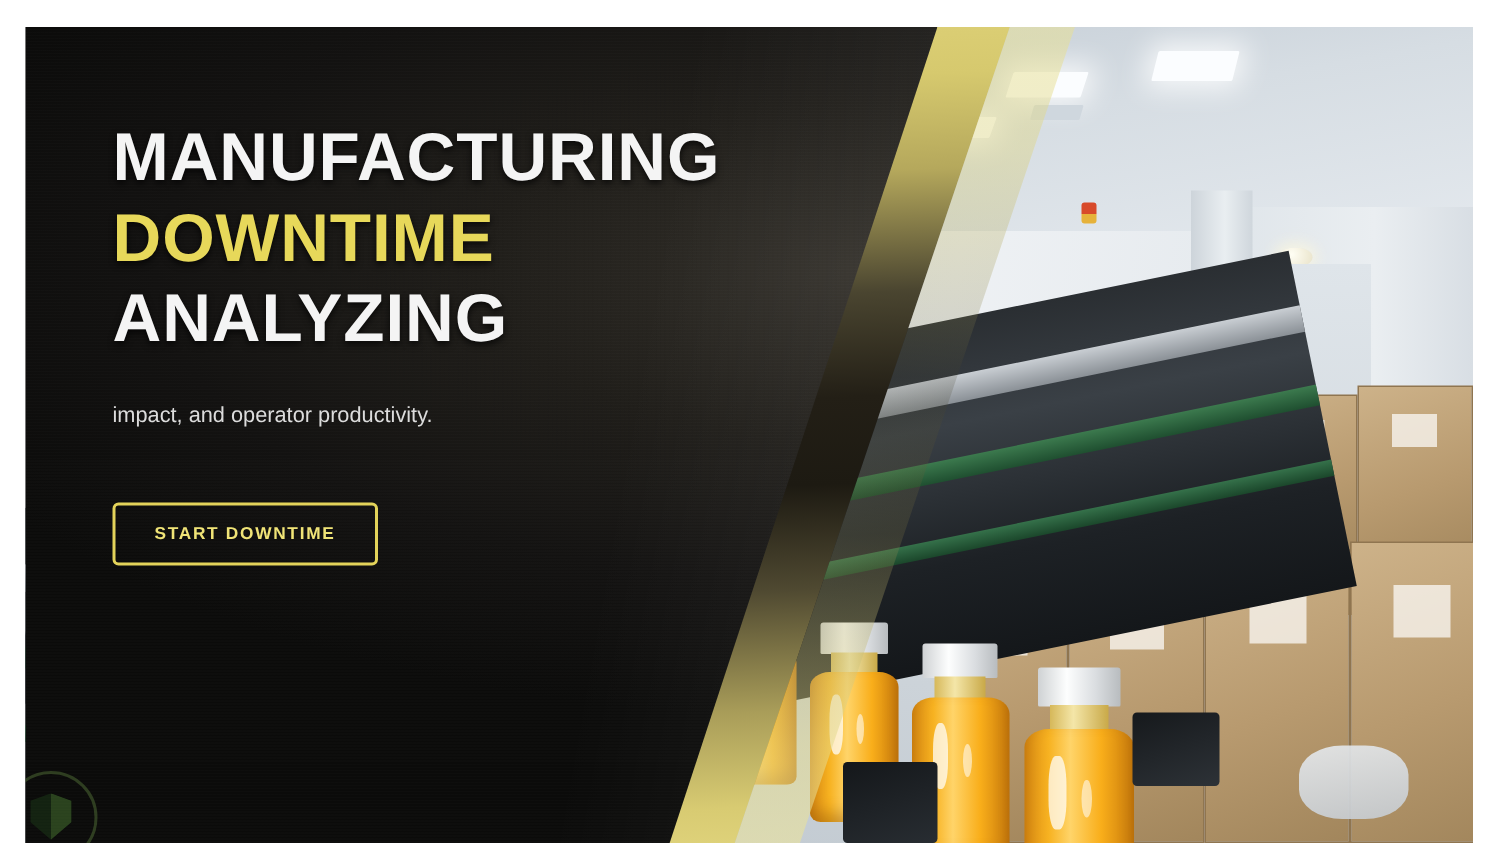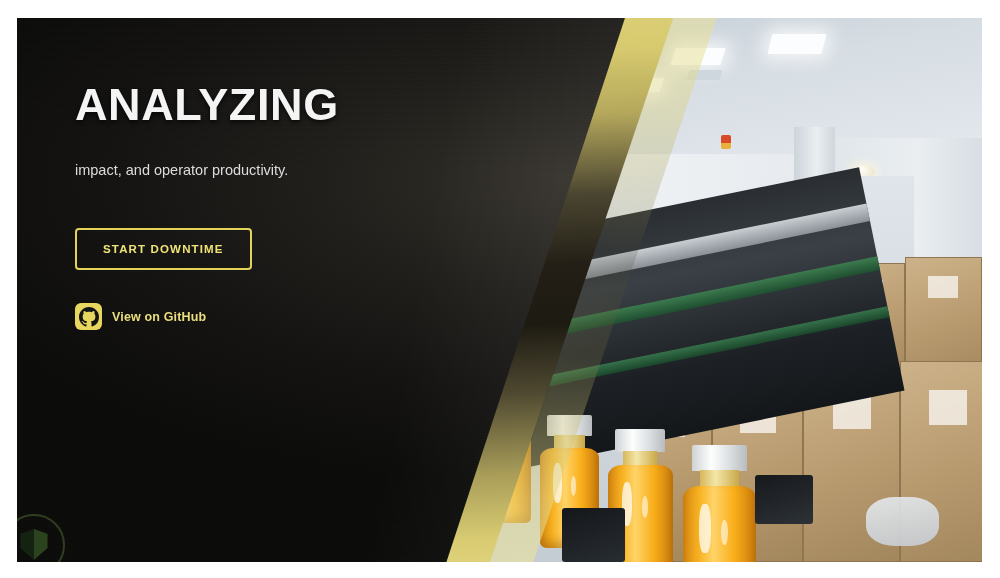--- a/index.html
+++ b/index.html
@@ -616,42 +616,31 @@
   </div>
 
   <div class="gold-stripe2"></div>
   <div class="gold-stripe"></div>
   <div class="dark-panel"></div>
   <div class="panel-sheen"></div>
 
   <div class="content">
 
     <h1 class="headline">
+      <span class="w1">MANUFACTURING</span>
+      <span class="gold">DOWNTIME</span>
       <span class="w3">ANALYZING</span>
     </h1>
 
     <div class="subcopy">
       <p>impact, and operator productivity.</p>
     </div>
 
     <button class="cta">START DOWNTIME</button>
 
-    <div class="gh-row">
-      <span class="gh-icon">
-        <svg viewBox="0 0 16 16" aria-hidden="true">
-          <path fill="#141414" d="M8 0C3.58 0 0 3.58 0 8c0 3.54 2.29 6.53 5.47 7.59.4.07.55-.17.55-.38
-            0-.19-.01-.82-.01-1.49-2.01.37-2.53-.49-2.69-.94-.09-.23-.48-.94-.82-1.13-.28-.15-.68-.52-.01-.53
-            .63-.01 1.08.58 1.23.82.72 1.21 1.87.87 2.33.66.07-.52.28-.87.51-1.07-1.78-.2-3.64-.89-3.64-3.95
-            0-.87.31-1.59.82-2.15-.08-.2-.36-1.02.08-2.12 0 0 .67-.21 2.2.82.64-.18 1.32-.27 2-.27s1.36.09 2 .27
-            c1.53-1.04 2.2-.82 2.2-.82.44 1.1.16 1.92.08 2.12.51.56.82 1.27.82 2.15 0 3.07-1.87 3.75-3.65 3.95
-            .29.25.54.73.54 1.48 0 1.07-.01 1.93-.01 2.2 0 .21.15.46.55.38A8.01 8.01 0 0 0 16 8c0-4.42-3.58-8-8-8z"></path>
-        </svg>
-      </span>
-      <span class="gh-label">View on GitHub</span>
-    </div>
   </div>
 
   <div class="watermark">
     <div class="wm-ring"></div>
     <div class="wm-shield"></div>
 
   </div>
 
 </div>
 

